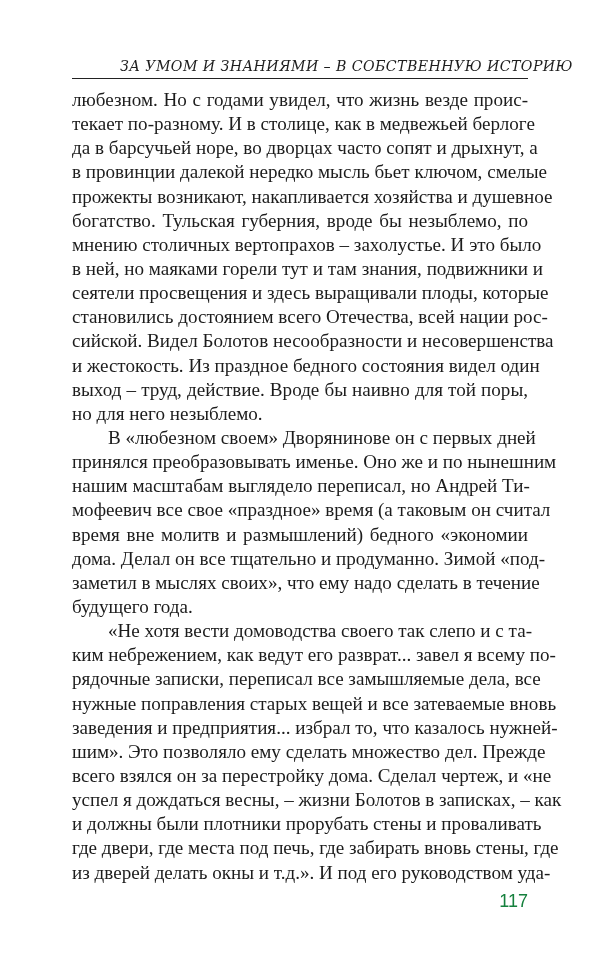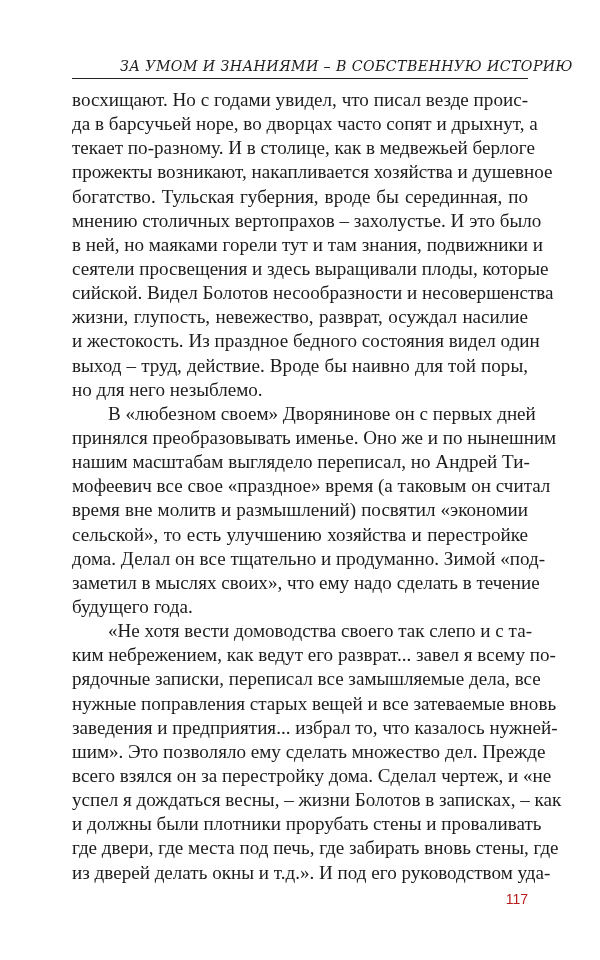--- a/index.html
+++ b/index.html
@@ -16,50 +16,50 @@
   .body-text {
     position:absolute; left:72px; top:88px; width:456px;
     font-family:"Liberation Serif", serif;
     font-size:19.1px; line-height:24.15px; color:#1c1c1c;
   }
   .line { display:block; white-space:nowrap; text-align:justify; text-align-last:justify; height:24.15px; }
   .line.last { text-align-last:left; }
   .line.indent { padding-left:36px; }
   .page-number {
     position:absolute; right:72px; top:891px;
-    font-family:"Liberation Sans", sans-serif; font-size:14px; color:#b91c1c;
+    font-family:"Liberation Sans", sans-serif; font-size:18px; color:#15803d;
   }
 </style>
 </head>
 <body>
 
 <div class="page">
   <div class="running-head">ЗА УМОМ И ЗНАНИЯМИ – В СОБСТВЕННУЮ ИСТОРИЮ</div>
   <div class="rule"></div>
 
   <div class="body-text">
-    <span class="line">восхищают. Но с годами увидел, что писал везде проис-</span>
+    <span class="line">любезном. Но с годами увидел, что жизнь везде проис-</span>
+    <span class="line">текает по-разному. И в столице, как в медвежьей берлоге</span>
     <span class="line">да в барсучьей норе, во дворцах часто сопят и дрыхнут, а</span>
-    <span class="line">текает по-разному. И в столице, как в медвежьей берлоге</span>
+    <span class="line">в провинции далекой нередко мысль бьет ключом, смелые</span>
     <span class="line">прожекты возникают, накапливается хозяйства и душевное</span>
-    <span class="line">богатство. Тульская губерния, вроде бы серединная, по</span>
+    <span class="line">богатство. Тульская губерния, вроде бы незыблемо, по</span>
     <span class="line">мнению столичных вертопрахов – захолустье. И это было</span>
     <span class="line">в ней, но маяками горели тут и там знания, подвижники и</span>
     <span class="line">сеятели просвещения и здесь выращивали плоды, которые</span>
+    <span class="line">становились достоянием всего Отечества, всей нации рос-</span>
     <span class="line">сийской. Видел Болотов несообразности и несовершенства</span>
-    <span class="line">жизни, глупость, невежество, разврат, осуждал насилие</span>
     <span class="line">и жестокость. Из праздное бедного состояния видел один</span>
     <span class="line">выход – труд, действие. Вроде бы наивно для той поры,</span>
     <span class="line last">но для него незыблемо.</span>
     <span class="line indent">В «любезном своем» Дворянинове он с первых дней</span>
     <span class="line">принялся преобразовывать именье. Оно же и по нынешним</span>
     <span class="line">нашим масштабам выглядело переписал, но Андрей Ти-</span>
     <span class="line">мофеевич все свое «праздное» время (а таковым он считал</span>
-    <span class="line">время вне молитв и размышлений) посвятил «экономии</span>
-    <span class="line">сельской», то есть улучшению хозяйства и перестройке</span>
+    <span class="line">время вне молитв и размышлений) бедного «экономии</span>
     <span class="line">дома. Делал он все тщательно и продуманно. Зимой «под-</span>
     <span class="line">заметил в мыслях своих», что ему надо сделать в течение</span>
     <span class="line last">будущего года.</span>
     <span class="line indent">«Не хотя вести домоводства своего так слепо и с та-</span>
     <span class="line">ким небрежением, как ведут его разврат... завел я всему по-</span>
     <span class="line">рядочные записки, переписал все замышляемые дела, все</span>
     <span class="line">нужные поправления старых вещей и все затеваемые вновь</span>
     <span class="line">заведения и предприятия... избрал то, что казалось нужней-</span>
     <span class="line">шим». Это позволяло ему сделать множество дел. Прежде</span>
     <span class="line">всего взялся он за перестройку дома. Сделал чертеж, и «не</span>

